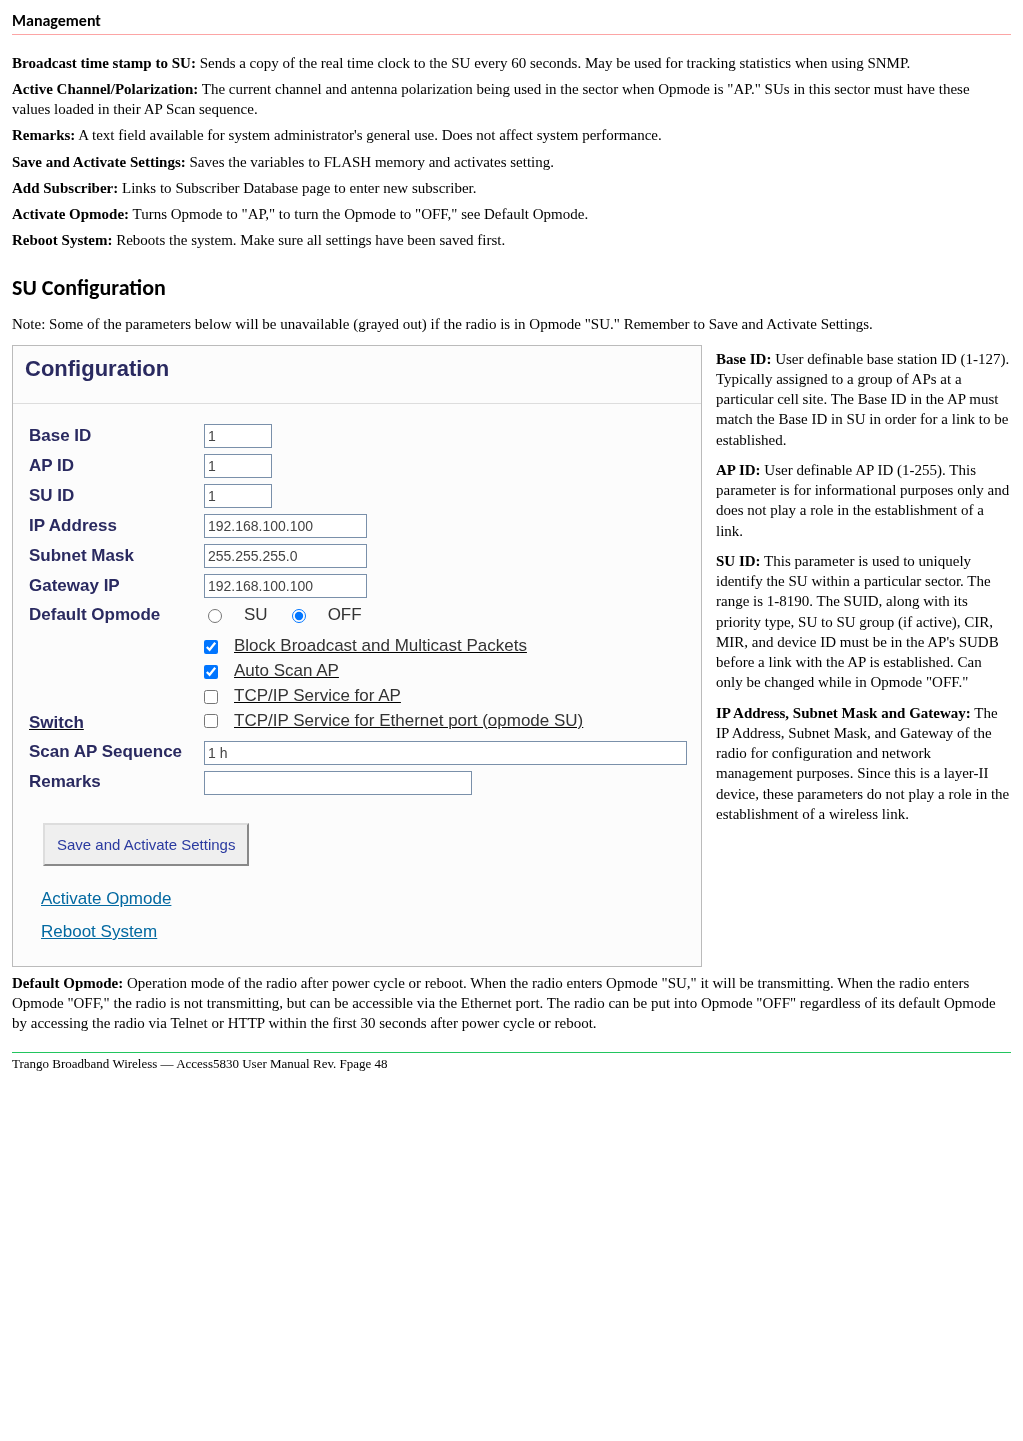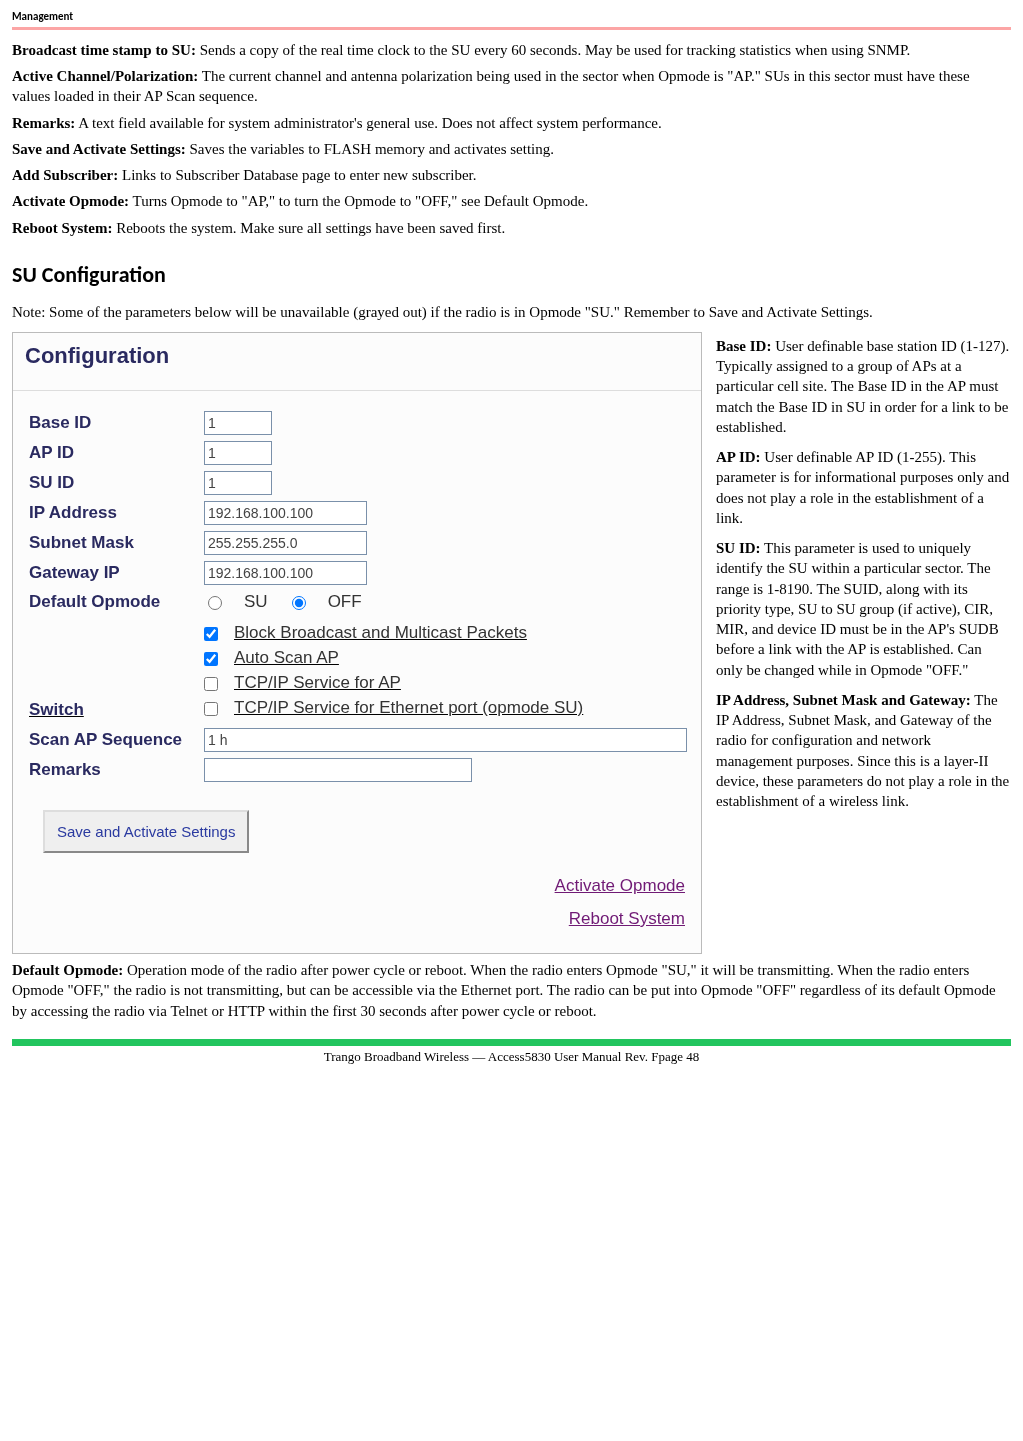--- a/index.html
+++ b/index.html
@@ -8,24 +8,24 @@
     color: #000;
     margin: 0;
     padding: 10px 12px 6px 12px;
     width: 999px;
     line-height: 1.35;
     background: #fff;
   }
   .header-line {
     font-family: Calibri, Arial, sans-serif;
     font-weight: bold;
-    font-size: 11px;
-    border-bottom: 3px solid #fca5a5;
+    font-size: 16px;
+    border-bottom: 1px solid #fca5a5;
     padding-bottom: 2px;
-    margin-bottom: 10px;
+    margin-bottom: 18px;
   }
   p.para { margin: 6px 0; }
   p.para b { font-weight: bold; }
   a.underline { color: #000; }
   h2.section {
     font-family: Calibri, Arial, sans-serif;
     font-weight: bold;
     font-size: 22px;
     margin-top: 22px;
     margin-bottom: 12px;
@@ -62,29 +62,29 @@
   .radio-item { display:flex; align-items:center; gap: 22px; font-size:17px; color:#333;}
   .check-row { display:flex; align-items:center; gap: 16px; font-size:17px; color:#333; margin:2px 0;}
   .scan-input { width: 475px; height: 20px; border: 1px solid #7a90aa; background:#fff; padding:1px 3px; font-size:14px; color:#444;}
   .remarks-input { width: 260px; height: 20px; border: 1px solid #7a90aa; background:#fff; padding:1px 3px; }
   .save-btn {
     display:inline-block; margin: 18px 0 12px 30px;
     border: 2px outset #ddd; background:#efefef; color:#2a3aa0;
     font-family: Arial; font-size:15px; padding: 11px 12px;
   }
   .link-item {
-    display:block; color:#701a75; text-decoration: underline;
-    font-family: Arial; font-size:17px; margin: 10px 16px; text-align: right;
+    display:block; color:#0369a1; text-decoration: underline;
+    font-family: Arial; font-size:17px; margin: 10px 28px;
   }
   .side-defs { flex: 1; font-family: "Times New Roman", serif; font-size:15px; }
   .side-defs p { margin: 4px 0 10px 0; }
   .footer {
-    border-top: 7px solid #22c55e;
+    border-top: 1px solid #22c55e;
     margin-top: 18px;
-    display:flex; justify-content:center;
+    display:flex; justify-content:flex-start;
     font-size: 13px; padding-top: 2px;
     font-family: "Times New Roman", serif;
   }
   input[type=checkbox], input[type=radio] { width:14px; height:14px; margin:0; }
 </style>
 </head>
 <body>
 
 <div class="header-line">Management</div>
 

